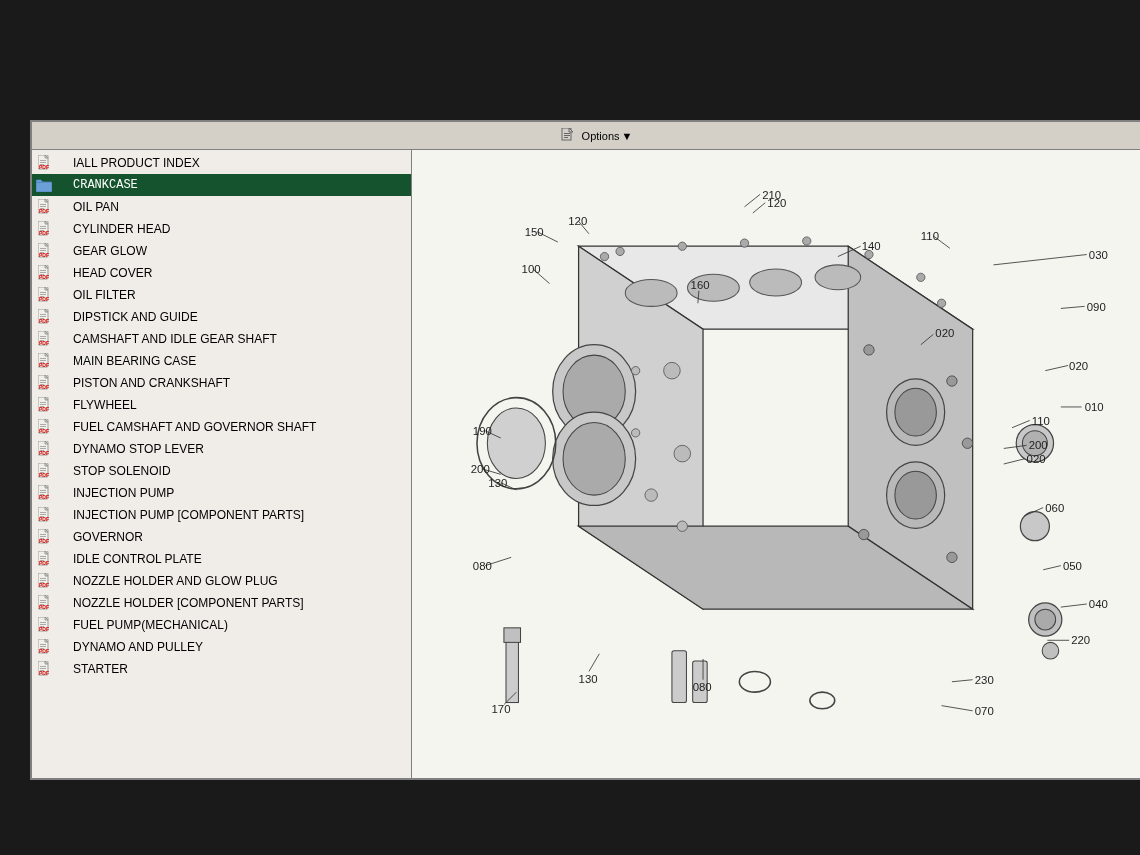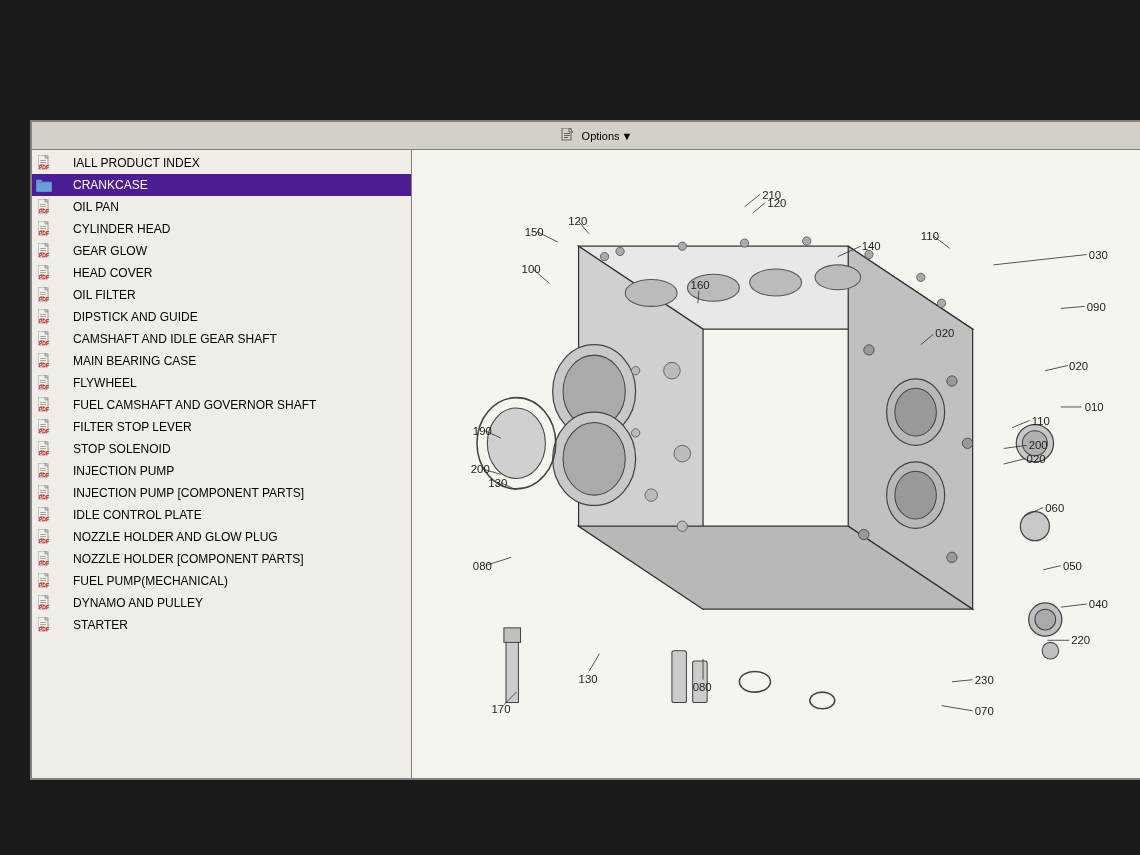--- a/index.html
+++ b/index.html
@@ -100,22 +100,23 @@
     }
     .list-item {
       display: flex;
       align-items: center;
       padding: 2px 4px;
       cursor: pointer;
       min-height: 22px;
       gap: 21px;
     }
     .list-item.selected {
-      background: #4c1d95;
+      background: #14532d;
       color: white;
+      font-family: Liberation Mono, monospace;
     }
     .list-item.selected .item-label {
       color: white;
     }
     .item-icon {
       width: 16px;
       height: 16px;
       flex-shrink: 0;
       display: flex;
       align-items: center;
@@ -295,20 +296,33 @@
             <span class="item-icon">
               <svg width="13" height="16" viewBox="0 0 13 16">
       <rect x="0" y="0" width="10" height="14" rx="1" fill="#f0f0e8" stroke="#888" stroke-width="0.8"></rect>
       <path d="M7 0 L10 3 L7 3 Z" fill="#ddd" stroke="#888" stroke-width="0.8"></path>
       <rect x="2" y="5" width="6" height="1" fill="#aaa"></rect>
       <rect x="2" y="7" width="6" height="1" fill="#aaa"></rect>
       <rect x="2" y="9" width="4" height="1" fill="#aaa"></rect>
       <text x="1" y="14" font-size="5" fill="#d00" font-family="Arial" font-weight="bold">PDF</text>
     </svg>
             </span>
+            <span class="item-label">PISTON AND CRANKSHAFT</span>
+          </div>
+          <div class="list-item">
+            <span class="item-icon">
+              <svg width="13" height="16" viewBox="0 0 13 16">
+      <rect x="0" y="0" width="10" height="14" rx="1" fill="#f0f0e8" stroke="#888" stroke-width="0.8"></rect>
+      <path d="M7 0 L10 3 L7 3 Z" fill="#ddd" stroke="#888" stroke-width="0.8"></path>
+      <rect x="2" y="5" width="6" height="1" fill="#aaa"></rect>
+      <rect x="2" y="7" width="6" height="1" fill="#aaa"></rect>
+      <rect x="2" y="9" width="4" height="1" fill="#aaa"></rect>
+      <text x="1" y="14" font-size="5" fill="#d00" font-family="Arial" font-weight="bold">PDF</text>
+    </svg>
+            </span>
             <span class="item-label">FLYWHEEL</span>
           </div>
           <div class="list-item">
             <span class="item-icon">
               <svg width="13" height="16" viewBox="0 0 13 16">
       <rect x="0" y="0" width="10" height="14" rx="1" fill="#f0f0e8" stroke="#888" stroke-width="0.8"></rect>
       <path d="M7 0 L10 3 L7 3 Z" fill="#ddd" stroke="#888" stroke-width="0.8"></path>
       <rect x="2" y="5" width="6" height="1" fill="#aaa"></rect>
       <rect x="2" y="7" width="6" height="1" fill="#aaa"></rect>
       <rect x="2" y="9" width="4" height="1" fill="#aaa"></rect>
@@ -321,21 +335,21 @@
             <span class="item-icon">
               <svg width="13" height="16" viewBox="0 0 13 16">
       <rect x="0" y="0" width="10" height="14" rx="1" fill="#f0f0e8" stroke="#888" stroke-width="0.8"></rect>
       <path d="M7 0 L10 3 L7 3 Z" fill="#ddd" stroke="#888" stroke-width="0.8"></path>
       <rect x="2" y="5" width="6" height="1" fill="#aaa"></rect>
       <rect x="2" y="7" width="6" height="1" fill="#aaa"></rect>
       <rect x="2" y="9" width="4" height="1" fill="#aaa"></rect>
       <text x="1" y="14" font-size="5" fill="#d00" font-family="Arial" font-weight="bold">PDF</text>
     </svg>
             </span>
-            <span class="item-label">FILTER STOP LEVER</span>
+            <span class="item-label">DYNAMO STOP LEVER</span>
           </div>
           <div class="list-item">
             <span class="item-icon">
               <svg width="13" height="16" viewBox="0 0 13 16">
       <rect x="0" y="0" width="10" height="14" rx="1" fill="#f0f0e8" stroke="#888" stroke-width="0.8"></rect>
       <path d="M7 0 L10 3 L7 3 Z" fill="#ddd" stroke="#888" stroke-width="0.8"></path>
       <rect x="2" y="5" width="6" height="1" fill="#aaa"></rect>
       <rect x="2" y="7" width="6" height="1" fill="#aaa"></rect>
       <rect x="2" y="9" width="4" height="1" fill="#aaa"></rect>
       <text x="1" y="14" font-size="5" fill="#d00" font-family="Arial" font-weight="bold">PDF</text>
@@ -361,20 +375,33 @@
               <svg width="13" height="16" viewBox="0 0 13 16">
       <rect x="0" y="0" width="10" height="14" rx="1" fill="#f0f0e8" stroke="#888" stroke-width="0.8"></rect>
       <path d="M7 0 L10 3 L7 3 Z" fill="#ddd" stroke="#888" stroke-width="0.8"></path>
       <rect x="2" y="5" width="6" height="1" fill="#aaa"></rect>
       <rect x="2" y="7" width="6" height="1" fill="#aaa"></rect>
       <rect x="2" y="9" width="4" height="1" fill="#aaa"></rect>
       <text x="1" y="14" font-size="5" fill="#d00" font-family="Arial" font-weight="bold">PDF</text>
     </svg>
             </span>
             <span class="item-label">INJECTION PUMP [COMPONENT PARTS]</span>
+          </div>
+          <div class="list-item">
+            <span class="item-icon">
+              <svg width="13" height="16" viewBox="0 0 13 16">
+      <rect x="0" y="0" width="10" height="14" rx="1" fill="#f0f0e8" stroke="#888" stroke-width="0.8"></rect>
+      <path d="M7 0 L10 3 L7 3 Z" fill="#ddd" stroke="#888" stroke-width="0.8"></path>
+      <rect x="2" y="5" width="6" height="1" fill="#aaa"></rect>
+      <rect x="2" y="7" width="6" height="1" fill="#aaa"></rect>
+      <rect x="2" y="9" width="4" height="1" fill="#aaa"></rect>
+      <text x="1" y="14" font-size="5" fill="#d00" font-family="Arial" font-weight="bold">PDF</text>
+    </svg>
+            </span>
+            <span class="item-label">GOVERNOR</span>
           </div>
           <div class="list-item">
             <span class="item-icon">
               <svg width="13" height="16" viewBox="0 0 13 16">
       <rect x="0" y="0" width="10" height="14" rx="1" fill="#f0f0e8" stroke="#888" stroke-width="0.8"></rect>
       <path d="M7 0 L10 3 L7 3 Z" fill="#ddd" stroke="#888" stroke-width="0.8"></path>
       <rect x="2" y="5" width="6" height="1" fill="#aaa"></rect>
       <rect x="2" y="7" width="6" height="1" fill="#aaa"></rect>
       <rect x="2" y="9" width="4" height="1" fill="#aaa"></rect>
       <text x="1" y="14" font-size="5" fill="#d00" font-family="Arial" font-weight="bold">PDF</text>

